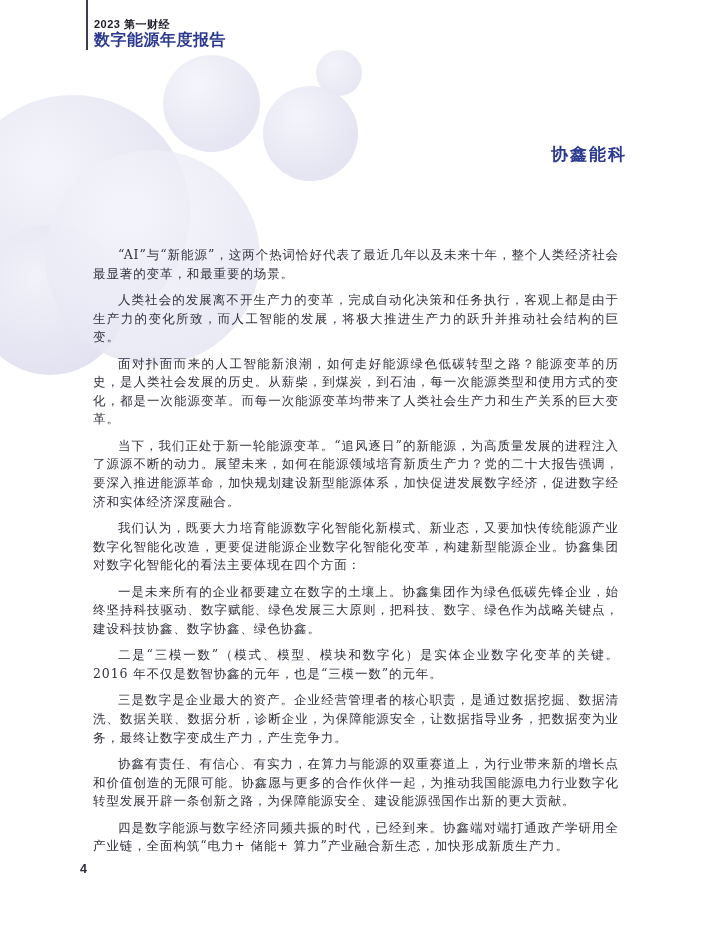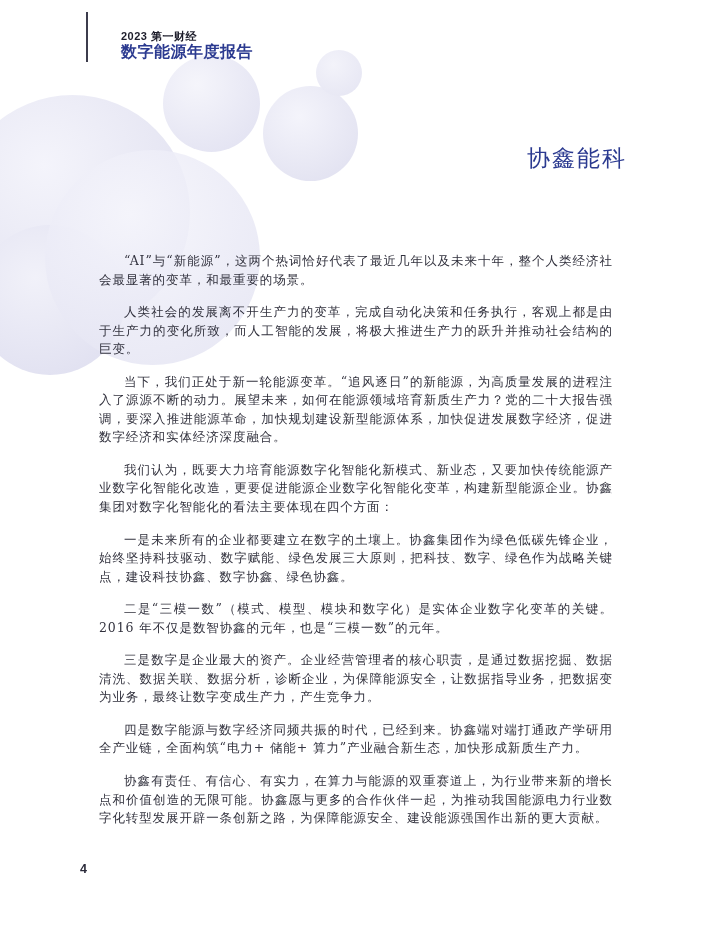--- a/index.html
+++ b/index.html
@@ -30,22 +30,21 @@
   .c5 { left: 316px;  top: 50px;  width: 46px;  height: 46px;
         background: radial-gradient(circle at 38% 32%, #f3f3fa 0%, #e4e4f2 100%); }
   .c6 { left: 45px;   top: 150px; width: 215px; height: 215px;
         background: radial-gradient(circle at 40% 30%, #f6f6fc 0%, #eaeaf6 55%, #e2e2f1 100%);
         opacity: .85; }
 
   
   .report-header {
     position: absolute;
     left: 86px;
-    top: 12px;
-    padding-left: 27px;
+    top: 0;
   }
   .header-rule {
     position: absolute;
     left: 0;
     top: 0;
     width: 2px;
     height: 50px;
     background: #3c3c4c;
   }
   .header-text {
@@ -57,42 +56,42 @@
   }
   .header-line1 { font-size: 11px; color: #1d1d2b; letter-spacing: .5px; }
   .header-line2 { font-size: 16px; color: #2b3a90; letter-spacing: .5px; }
 
   
   .doc-title {
     position: absolute;
     right: 83px;
     top: 143px;
     font-family: "Liberation Sans", "DejaVu Sans", sans-serif;
-    font-size: 23px;
-    font-weight: normal;
+    font-size: 17px;
+    font-weight: bold;
     color: #2b3a90;
     letter-spacing: 2px;
     margin-left: 48px;
   }
 
   
   .body-text {
     position: absolute;
     left: 85px;
     top: 238px;
     width: 542px;
     font-size: 12.5px;
     line-height: 18.55px;
     color: #31313d;
     text-align: justify;
     letter-spacing: 0.9px;
   }
   .body-text p {
     text-indent: 2em;
-    margin: 14px;
+    margin: 8px;
   }
 
   
   .page-number {
     position: absolute;
     left: 80px;
     top: 862px;
     font-family: "Liberation Sans", "DejaVu Sans", sans-serif;
     font-size: 12.5px;
     font-weight: bold;
@@ -117,24 +116,25 @@
       <div class="header-line1">2023 第一财经</div>
       <div class="header-line2">数字能源年度报告</div>
     </div>
   </div>
 
   <div class="doc-title">协鑫能科</div>
 
   <div class="body-text">
       <p>“AI”与“新能源”，这两个热词恰好代表了最近几年以及未来十年，整个人类经济社会最显著的变革，和最重要的场景。</p>
       <p>人类社会的发展离不开生产力的变革，完成自动化决策和任务执行，客观上都是由于生产力的变化所致，而人工智能的发展，将极大推进生产力的跃升并推动社会结构的巨变。</p>
+      <p>面对扑面而来的人工智能新浪潮，如何走好能源绿色低碳转型之路？能源变革的历史，是人类社会发展的历史。从薪柴，到煤炭，到石油，每一次能源类型和使用方式的变化，都是一次能源变革。而每一次能源变革均带来了人类社会生产力和生产关系的巨大变革。</p>
       <p>当下，我们正处于新一轮能源变革。“追风逐日”的新能源，为高质量发展的进程注入了源源不断的动力。展望未来，如何在能源领域培育新质生产力？党的二十大报告强调，要深入推进能源革命，加快规划建设新型能源体系，加快促进发展数字经济，促进数字经济和实体经济深度融合。</p>
       <p>我们认为，既要大力培育能源数字化智能化新模式、新业态，又要加快传统能源产业数字化智能化改造，更要促进能源企业数字化智能化变革，构建新型能源企业。协鑫集团对数字化智能化的看法主要体现在四个方面：</p>
       <p>一是未来所有的企业都要建立在数字的土壤上。协鑫集团作为绿色低碳先锋企业，始终坚持科技驱动、数字赋能、绿色发展三大原则，把科技、数字、绿色作为战略关键点，建设科技协鑫、数字协鑫、绿色协鑫。</p>
       <p>二是“三模一数”（模式、模型、模块和数字化）是实体企业数字化变革的关键。2016 年不仅是数智协鑫的元年，也是“三模一数”的元年。</p>
       <p>三是数字是企业最大的资产。企业经营管理者的核心职责，是通过数据挖掘、数据清洗、数据关联、数据分析，诊断企业，为保障能源安全，让数据指导业务，把数据变为业务，最终让数字变成生产力，产生竞争力。</p>
+      <p>协鑫有责任、有信心、有实力，在算力与能源的双重赛道上，为行业带来新的增长点和价值创造的无限可能。协鑫愿与更多的合作伙伴一起，为推动我国能源电力行业数字化转型发展开辟一条创新之路，为保障能源安全、建设能源强国作出新的更大贡献。</p>
       <p>四是数字能源与数字经济同频共振的时代，已经到来。协鑫端对端打通政产学研用全产业链，全面构筑“电力+ 储能+ 算力”产业融合新生态，加快形成新质生产力。</p>
-      <p>协鑫有责任、有信心、有实力，在算力与能源的双重赛道上，为行业带来新的增长点和价值创造的无限可能。协鑫愿与更多的合作伙伴一起，为推动我国能源电力行业数字化转型发展开辟一条创新之路，为保障能源安全、建设能源强国作出新的更大贡献。</p>
     </div>
 
   <div class="page-number">4</div>
 
 </div>
 
 </body></html>

